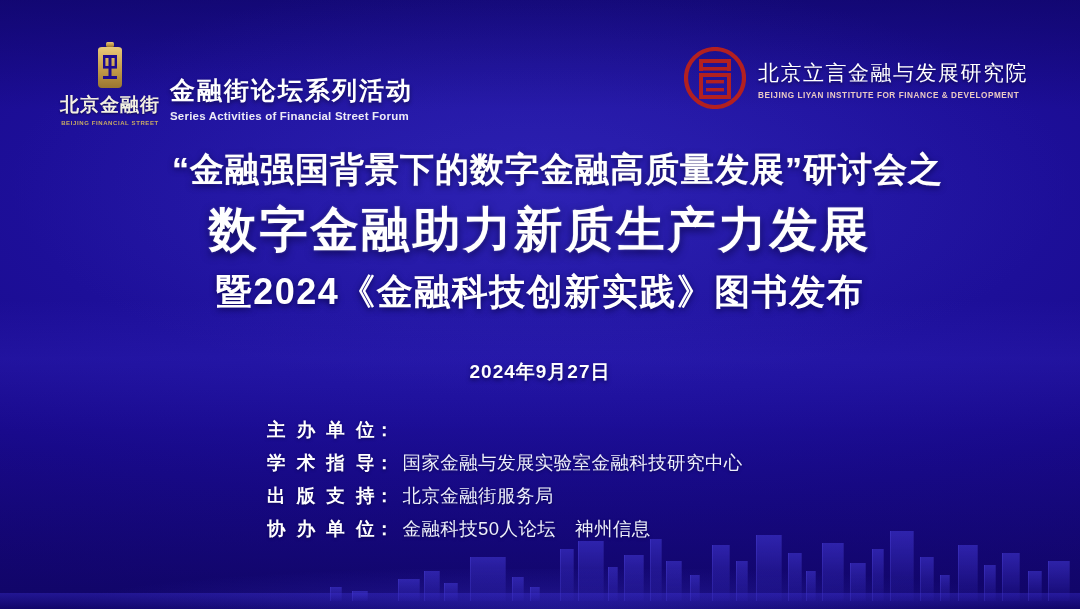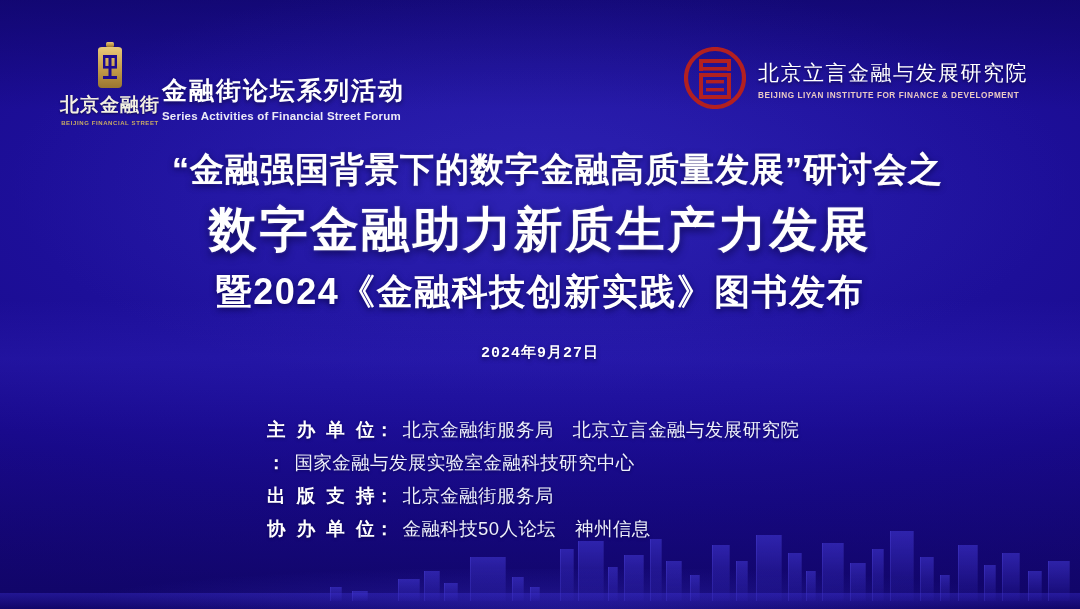--- a/index.html
+++ b/index.html
@@ -47,21 +47,21 @@
     background:linear-gradient(to bottom, rgba(62,50,215,.38), rgba(30,16,150,.05));
   }
   .city .glow {
     position:absolute; left:0; right:0; bottom:0; height:40px;
     background:radial-gradient(ellipse 700px 60px at 52% 100%, rgba(70,60,230,.30), rgba(30,16,150,0) 72%);
   }
 
   
   .header { position:absolute; top:0; left:0; right:0; height:135px; }
 
-  .logo-left { position:absolute; left:62px; top:42px; display:flex; align-items:flex-end; gap:4px; }
+  .logo-left { position:absolute; left:62px; top:42px; display:flex; align-items:flex-end; gap:12px; }
   .seal-wrap { display:flex; flex-direction:column; align-items:center; width:96px; }
   .seal-icon { width:40px; height:48px; display:block; }
   .cn-name {
     font-family:"Liberation Serif", serif;
     font-weight:bold; font-size:19px; letter-spacing:1px;
     color:#f3f0e2; margin-top:2px;
     text-shadow:0 1px 2px rgba(0,0,0,.5);
     white-space:nowrap;
   }
   .en-name {
@@ -111,23 +111,23 @@
   }
   .title-3 {
     font-family:"Liberation Sans", sans-serif;
     font-weight:bold;
     font-size:36px; letter-spacing:1.5px; color:#ffffff;
     margin-top:12px; line-height:1.2; white-space:nowrap;
     text-shadow:0 2px 6px rgba(6,2,60,.75);
   }
 
   .event-date {
-    margin-top:30px;
-    font-family:Liberation Mono, monospace;
-    font-weight:bold; font-size:15px; letter-spacing:1px;
+    margin-top:46px;
+    font-family:Liberation Sans, sans-serif;
+    font-weight:bold; font-size:19px; letter-spacing:1px;
     color:#ffffff; text-shadow:0 2px 4px rgba(6,2,60,.7);
   }
 
   
   .credits {
     position:absolute; left:6px; right:0; top:415px;
     display:flex; flex-direction:column; align-items:center;
     gap:3px;
   }
   .credit-row {
@@ -241,23 +241,23 @@
     <div class="title-1">“金融强国背景下的数字金融高质量发展”研讨会之</div>
     <div class="title-2">数字金融助力新质生产力发展</div>
     <div class="title-3">暨2024《金融科技创新实践》图书发布</div>
     <div class="event-date">2024年9月27日</div>
   </div>
 
   <div class="credits">
     <div class="credit-row">
       <span class="credit-label">主办单位</span>
         <span class="credit-colon">：</span>
-        <span class="credit-value">北京金融街服务局　北京立言金融与发展研究院</span>
-    </div>
-    <div class="credit-row">
+    </div>
+    <div class="credit-row">
+      <span class="credit-label">学术指导</span>
         <span class="credit-colon">：</span>
         <span class="credit-value">国家金融与发展实验室金融科技研究中心</span>
     </div>
     <div class="credit-row">
       <span class="credit-label">出版支持</span>
         <span class="credit-colon">：</span>
         <span class="credit-value">北京金融街服务局</span>
     </div>
     <div class="credit-row">
       <span class="credit-label">协办单位</span>

